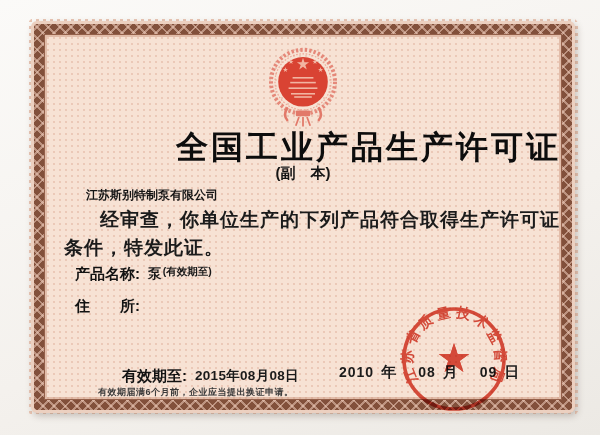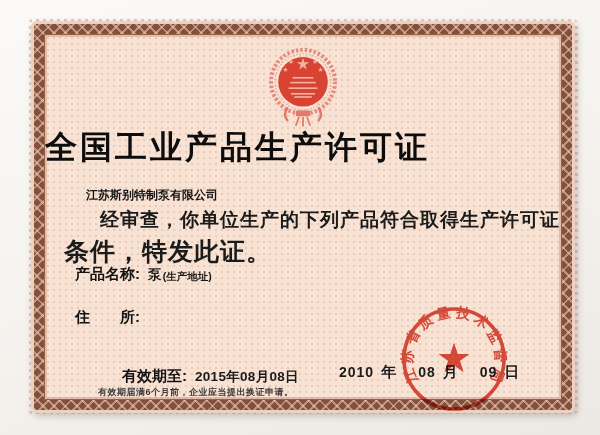--- a/index.html
+++ b/index.html
@@ -32,35 +32,35 @@
   .paper{
     position:absolute;inset:13px;
     border:1px solid #94604a;
     box-shadow:inset 0 0 0 2px rgba(200,145,120,.45);
     background-color:#f7e2d4;
     background-image:radial-gradient(circle,rgba(216,160,138,.38) 1px,rgba(216,160,138,0) 1.3px);
     background-size:6px 6px;
   }
   .emblem{position:absolute;left:50%;top:8px;transform:translateX(-50%);}
   .title{
-    position:absolute;left:0;top:91px;width:100%;text-align:left;
+    position:absolute;left:0;top:91px;width:100%;text-align:right;
     font-size:32px;font-weight:bold;letter-spacing:3px;color:#0d0d0d;white-space:nowrap;
   }
   .subtitle{
     position:absolute;left:0;top:129px;width:100%;text-align:center;
     font-size:15px;font-weight:bold;color:#151515;
   }
   .company{position:absolute;left:41px;top:152px;font-size:12px;font-weight:600;color:#141414;}
   .stmt1{position:absolute;left:55px;top:172px;font-size:19px;font-weight:bold;letter-spacing:1px;white-space:nowrap;}
-  .stmt2{position:absolute;left:19px;top:200px;font-size:25px;font-weight:bold;letter-spacing:1px;white-space:nowrap;}
-  .frow{position:absolute;left:30px;display:flex;align-items:flex-end;white-space:nowrap;}
+  .stmt2{position:absolute;left:19px;top:200px;font-size:19px;font-weight:bold;letter-spacing:1px;white-space:nowrap;}
+  .frow{position:absolute;left:30px;display:flex;align-items:flex-start;white-space:nowrap;}
   .frow .lab{display:inline-block;min-width:70px;font-size:15px;font-weight:bold;color:#121212;}
   .frow .val{font-size:13.5px;font-weight:bold;color:#1a1a1a;margin-left:3px;letter-spacing:.3px;}
   .frow .note{font-size:10.5px;font-weight:bold;color:#1a1a1a;margin-left:1px;}
-  .r1{top:230px;} .r2{top:273px;} .r3{top:286px;} .r4{top:309px;} .r5{top:332px;margin-left:47px;}
+  .r1{top:230px;} .r2{top:262px;} .r3{top:286px;} .r4{top:309px;} .r5{top:332px;margin-left:47px;}
   .dateline{position:absolute;left:294px;top:328px;display:flex;align-items:baseline;white-space:nowrap;}
   .d-num{font-size:14px;font-weight:bold;letter-spacing:1px;}
   .d-unit{font-size:15px;font-weight:bold;margin-left:7px;margin-right:22px;}
   .d-unit:last-child{margin-right:0;}
   .seal{position:absolute;left:353px;top:268px;opacity:.88;mix-blend-mode:multiply;pointer-events:none;}
   .footnote{position:absolute;left:53px;top:351px;font-size:9px;font-weight:bold;color:#3a3a3a;letter-spacing:.5px;}
 </style>
 </head>
 <body>
 
@@ -86,28 +86,29 @@
         <path d="M27 56 h36"></path>
         <path d="M30 63 h30"></path>
         <path d="M34 67 h22"></path>
       </g>
       <rect x="36" y="84" width="18" height="7" rx="1.5" fill="#e2796a"></rect>
       <path d="M26 80 q-7 9 0 17 M64 80 q7 9 0 17" stroke="#e2796a" stroke-width="3" fill="none"></path>
       <path d="M40 92 l-4 11 M45 92 v12 M50 92 l4 11" stroke="#e2796a" stroke-width="2.2" fill="none"></path>
     </svg>
 
     <div class="title">全国工业产品生产许可证</div>
+    <div class="subtitle">(副　本)</div>
     <div class="company">江苏斯别特制泵有限公司</div>
     <div class="stmt1">经审查，你单位生产的下列产品符合取得生产许可证</div>
     <div class="stmt2">条件，特发此证。</div>
 
     <div class="frow r1">
       <span class="lab">产品名称:</span>
       <span class="val">泵</span>
-      <span class="note">(生产地址)</span>
+      <span class="note">(有效期至)</span>
     </div>
     <div class="frow r2">
       <span class="lab">住　　所:</span>
     </div>
     <div class="frow r5">
       <span class="lab">有效期至:</span>
       <span class="val">2015年08月08日</span>
     </div>
 
     <div class="dateline">

